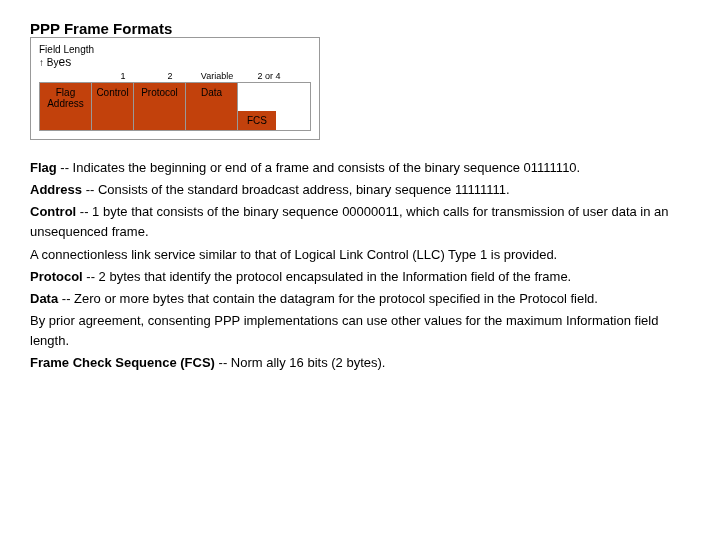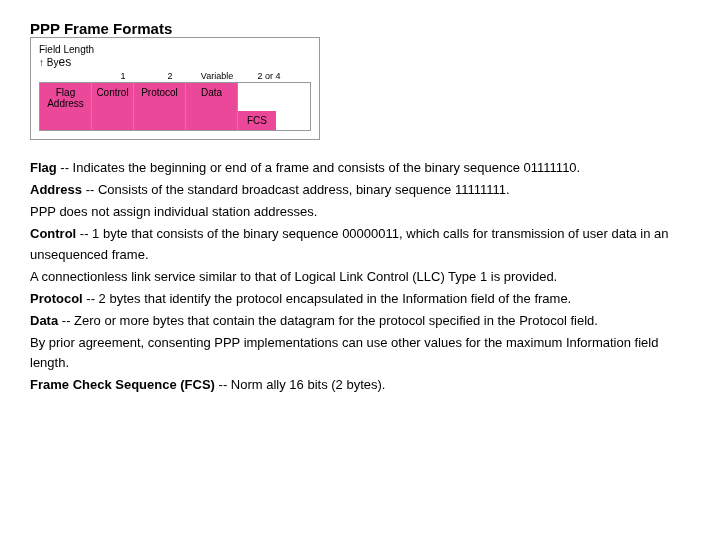--- a/index.html
+++ b/index.html
@@ -31,21 +31,21 @@
     }
     .frame-table {
       display: flex;
       border: 1px solid #999;
     }
     .frame-cell {
       border-right: 1px solid #999;
       font-size: 10px;
       text-align: center;
       padding: 4px 2px;
-      background: #ec4899;
+      background: #c2410c;
     }
     .frame-cell:last-child {
       border-right: none;
       margin-top: 28px;
     }
     .frame-cell.flag-addr {
       width: 52px;
     }
     .frame-cell.control {
       width: 42px;
@@ -101,21 +101,20 @@
       <div class="frame-cell control">Control</div>
       <div class="frame-cell protocol">Protocol</div>
       <div class="frame-cell data">Data</div>
       <div class="frame-cell fcs">FCS</div>
     </div>
   </div>
 
   <div class="content-text">
     <p><span class="bold">Flag</span> -- Indicates the beginning or end of a frame and consists of the binary sequence 01111110.</p>
     <p><span class="bold">Address</span> -- Consists of the standard broadcast address, binary sequence 11111111.</p>
-    <p>PPP does not assign individual station addresses.</p>
     <p><span class="bold">Control</span> -- 1 byte that consists of the binary sequence 00000011, which calls for transmission of user data in an unsequenced frame.</p>
     <p>A connectionless link service similar to that of Logical Link Control (LLC) Type 1 is provided.</p>
     <p><span class="bold">Protocol</span> -- 2 bytes that identify the protocol encapsulated in the Information field of the frame.</p>
     <p><span class="bold">Data</span> -- Zero or more bytes that contain the datagram for the protocol specified in the Protocol field.</p>
     <p>By prior agreement, consenting PPP implementations can use other values for the maximum Information field length.</p>
     <p><span class="bold">Frame Check Sequence (FCS)</span> -- Norm ally 16 bits (2 bytes).</p>
   </div>
 </div>
 
 </body></html>

